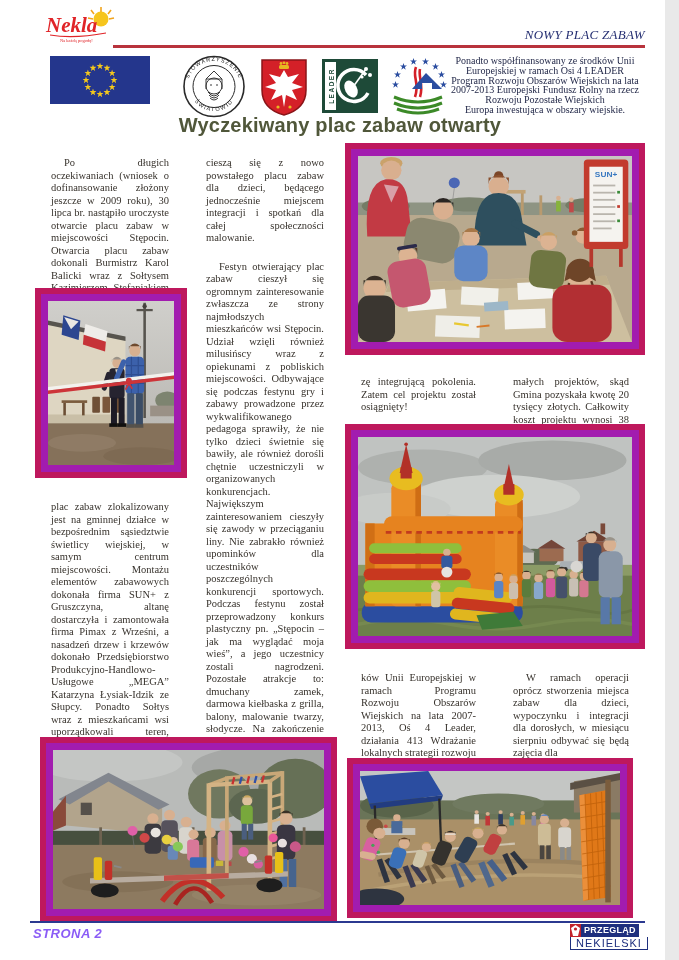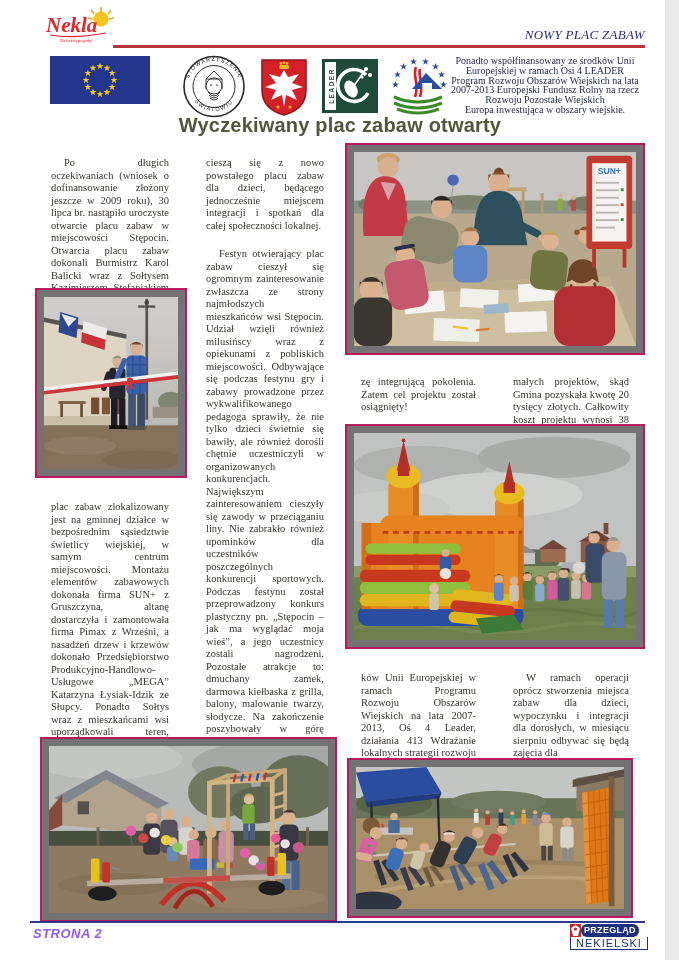--- a/index.html
+++ b/index.html
@@ -19,31 +19,31 @@
   
   .headline{position:absolute;left:35px;top:114px;width:610px;text-align:center;
       font-family:"Liberation Sans",sans-serif;font-weight:600;font-size:20px;
       color:#50573a;letter-spacing:.2px;}
   
   .col{position:absolute;font-size:10.5px;line-height:12.5px;color:#37322c;
       text-align:justify;}
   .col p{margin:16px;}
   .ind{text-indent:13px;}
   
-  .photo{position:absolute;border:2px solid #be185d;background:#737373;box-sizing:border-box;padding:7px;}
+  .photo{position:absolute;border:6px solid #be185d;background:#a21caf;box-sizing:border-box;padding:7px;}
   .photo svg{display:block;width:100%;height:100%;}
   
   .foot-rule{position:absolute;left:30px;top:921px;width:615px;height:2px;background:#2b3990;}
   .strona{position:absolute;left:33px;top:926px;font-family:"Liberation Sans",sans-serif;
       font-style:italic;font-weight:bold;font-size:13px;color:#8b5cf6;letter-spacing:.5px;}
   .brand{position:absolute;left:570px;top:924px;width:78px;font-family:"Liberation Sans",sans-serif;}
   .brand-row1{display:flex;align-items:stretch;height:13px;}
   .brand-crest{width:11px;height:13px;background:#c2232b;display:flex;align-items:center;justify-content:center;}
   .brand-top{background:#1e2f7e;color:#ffffff;font-weight:bold;font-size:9px;
-      line-height:13px;padding:0 3px;letter-spacing:.3px;border-radius:6px;}
+      line-height:13px;padding:0 3px;letter-spacing:.3px;}
   .brand-bottom{color:#1e2f7e;font-weight:normal;font-size:11px;line-height:12px;
       letter-spacing:1px;border:1px solid #1e2f7e;border-top:none;text-align:center;padding:0 1px;}
   .logo-box{position:absolute;}
 </style>
 </head>
 <body>
 
 <div class="page">
 
   <svg class="abs" style="left:44px;top:5px;" width="74" height="40" viewBox="0 0 74 40">
@@ -164,21 +164,21 @@
     <div>Europa inwestująca w obszary wiejskie.</div>
   </div>
 
   <div class="headline">Wyczekiwany plac zabaw otwarty</div>
 
   <div class="col" style="left:35px;top:141px;width:150px;">
     <p class="ind">Po długich oczekiwaniach (wniosek o dofinansowanie złożony jeszcze w 2009 roku), 30 lipca br. nastąpiło uroczyste otwarcie placu zabaw w miejscowości Stępocin. Otwarcia placu zabaw dokonali Burmistrz Karol Balicki wraz z Sołtysem Kazimierzem Stefaniakiem poprzez uroczyste przecięcie wstęgi. Nowo powstały</p>
   </div>
 
   <div class="col" style="left:190px;top:141px;width:150px;">
-    <p>cieszą się z nowo powstałego placu zabaw dla dzieci, będącego jednocześnie miejscem integracji i spotkań dla całej społeczności lokalnej.</p>
+    <p>cieszą się z nowo powstałego placu zabaw dla dzieci, będącego jednocześnie miejscem integracji i spotkań dla całej społeczności malowanie.</p>
     <p class="ind">Festyn otwierający plac zabaw cieszył się ogromnym zainteresowanie zwłaszcza ze strony najmłodszych mieszkańców wsi Stępocin. Udział wzięli również milusińscy wraz z opiekunami z pobliskich miejscowości. Odbywające się podczas festynu gry i zabawy prowadzone przez wykwalifikowanego pedagoga sprawiły, że nie tylko dzieci świetnie się bawiły, ale również dorośli chętnie uczestniczyli w organizowanych konkurencjach. Największym zainteresowaniem cieszyły się zawody w przeciąganiu liny. Nie zabrakło również upominków dla uczestników poszczególnych konkurencji sportowych. Podczas festynu został przeprowadzony konkurs plastyczny pn. „Stępocin – jak ma wyglądać moja wieś”, a jego uczestnicy zostali nagrodzeni. Pozostałe atrakcje to: dmuchany zamek, darmowa kiełbaska z grilla, balony, malowanie twarzy, słodycze. Na zakończenie poszybowały w górę balony. Tym samym festyn przeobraził się w rodzinną impre-</p>
   </div>
 
   <div class="col" style="left:35px;top:485px;width:150px;">
     <p>plac zabaw zlokalizowany jest na gminnej działce w bezpośrednim sąsiedztwie świetlicy wiejskiej, w samym centrum miejscowości. Montażu elementów zabawowych dokonała firma SUN+ z Gruszczyna, altanę dostarczyła i zamontowała firma Pimax z Wrześni, a nasadzeń drzew i krzewów dokonało Przedsiębiorstwo Produkcyjno-Handlowo-Usługowe „MEGA” Katarzyna Łysiak-Idzik ze Słupcy. Ponadto Sołtys wraz z mieszkańcami wsi uporządkowali teren, wymurowali grill oraz wykonali ławki i kosze na śmieci. Zaangażowanie mieszkańców w realizację projektu było ogromne. Jest to dowód na to, jak bardzo</p>
   </div>
 
   <div class="col" style="left:345px;top:360px;width:147px;">
     <p>zę integrującą pokolenia. Zatem cel projektu został osiągnięty!</p>
     <p class="ind">Inwestycja została zrealizowana dzięki dofinansowaniu ze środ-</p>

